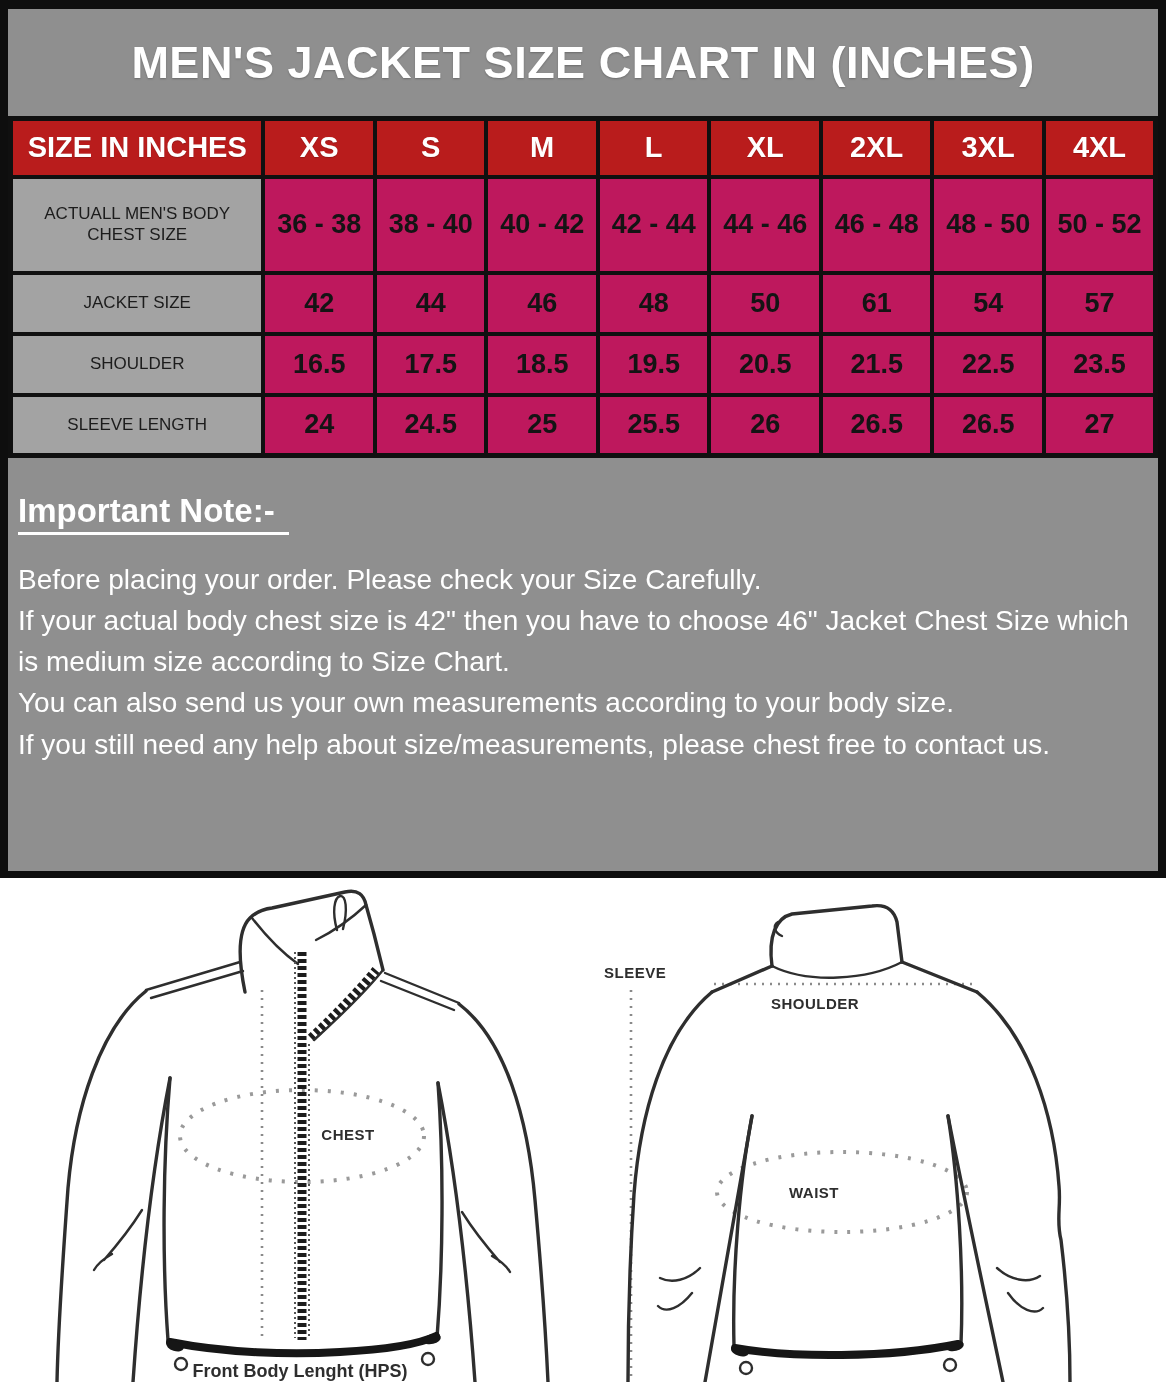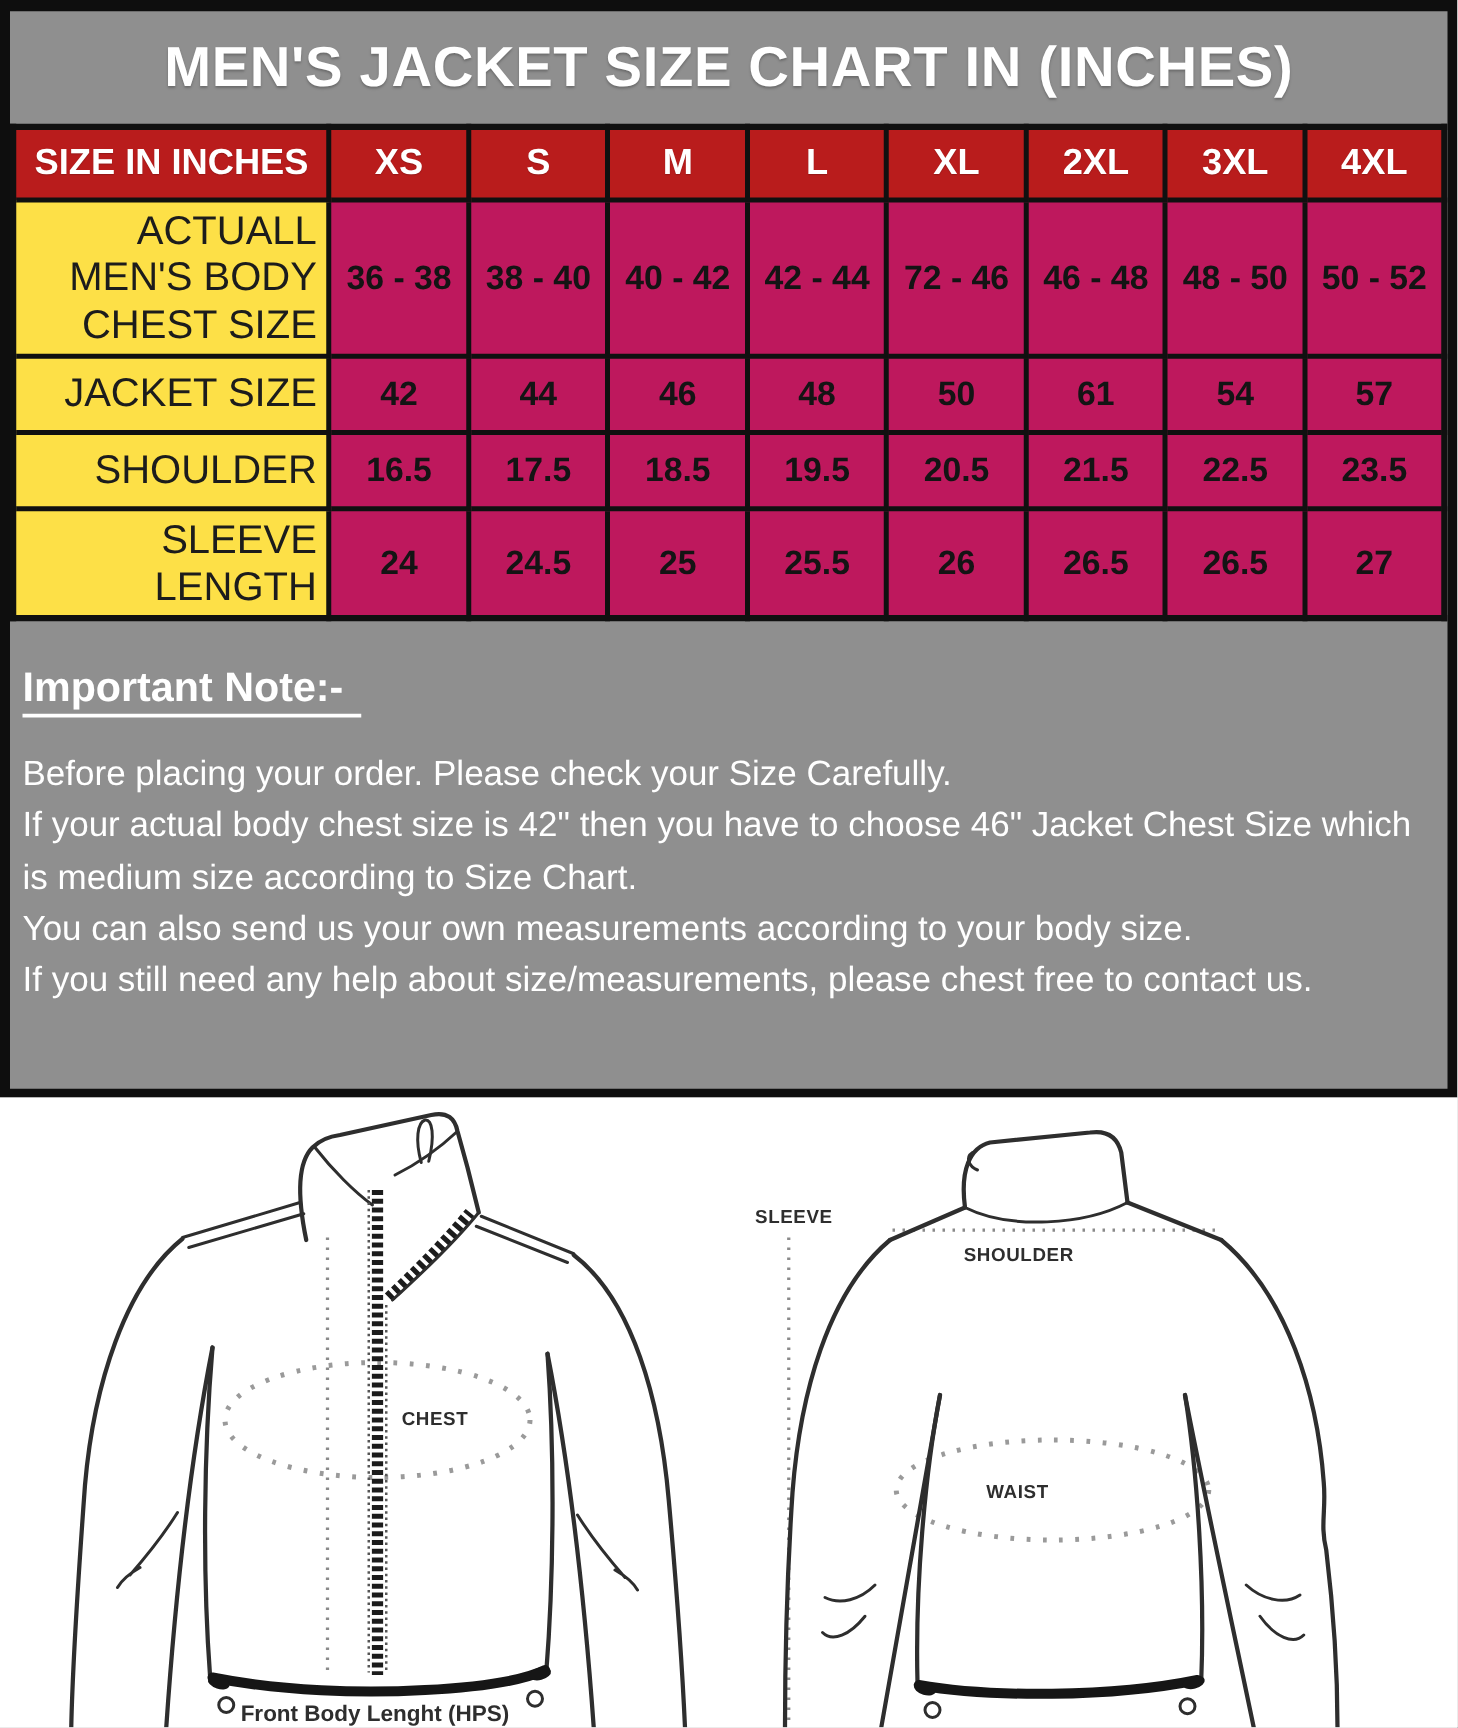--- a/index.html
+++ b/index.html
@@ -7,41 +7,41 @@
     width:1166px;height:1382px;position:relative;overflow:hidden;
     background:#ffffff;font-family:"Liberation Sans",sans-serif;
   }
   
   .gray-section{
     box-sizing:border-box;height:878px;background:#8f8f8f;
     border:8px solid #0e0e0e;border-top-width:9px;border-bottom-width:7px;
     overflow:hidden;
   }
   .title-banner{
-    height:90px;display:flex;align-items:center;justify-content:center;
+    height:107px;display:flex;align-items:center;justify-content:center;
     color:#ffffff;font-size:45px;font-weight:bold;letter-spacing:0.5px;
     text-shadow:0 1px 2px rgba(0,0,0,0.25);
   }
   
   table.size-table{
     width:100%;border-collapse:collapse;table-layout:fixed;
     border:5px solid #101010;
   }
   .size-table th,.size-table td{
     border:4px solid #101010;text-align:center;vertical-align:middle;padding:0;
   }
   .size-table thead tr{height:58px;}
   .size-table th{
     background:#b91c1c;color:#ffffff;font-size:29px;font-weight:bold;
     text-shadow:0 1px 1px rgba(0,0,0,0.2);
   }
   .size-table th.corner{width:21.7%;}
   .size-table td.label-cell{
-    background:#fde047;color:#1c1c1c;font-size:32px;font-weight:normal;
-    line-height:1.18;padding:4px 8px;box-sizing:border-box;text-align:right;
+    background:#a3a3a3;color:#1c1c1c;font-size:17px;font-weight:normal;
+    line-height:1.18;padding:4px 8px;box-sizing:border-box;
   }
   .size-table td.value-cell{
     background:#be185d;color:#141414;font-size:27px;font-weight:bold;
   }
   .size-table tr.row-tall{height:96px;}
   .size-table tr.row-std{height:61px;}
   
   .note{padding:34px 14px 0 10px;color:#ffffff;}
   .note-heading{
     margin:0 0 24px 0;font-size:33px;font-weight:bold;display:inline-block;
@@ -84,21 +84,21 @@
             <th>4XL</th>
           </tr>
       </thead>
       <tbody>
           <tr class="row-tall">
             <td class="label-cell">ACTUALL MEN'S BODY CHEST SIZE</td>
             <td class="value-cell">36 - 38</td>
             <td class="value-cell">38 - 40</td>
             <td class="value-cell">40 - 42</td>
             <td class="value-cell">42 - 44</td>
-            <td class="value-cell">72 - 46</td>
+            <td class="value-cell">44 - 46</td>
             <td class="value-cell">46 - 48</td>
             <td class="value-cell">48 - 50</td>
             <td class="value-cell">50 - 52</td>
           </tr>
           <tr class="row-std">
             <td class="label-cell">JACKET SIZE</td>
             <td class="value-cell">42</td>
             <td class="value-cell">44</td>
             <td class="value-cell">46</td>
             <td class="value-cell">48</td>

